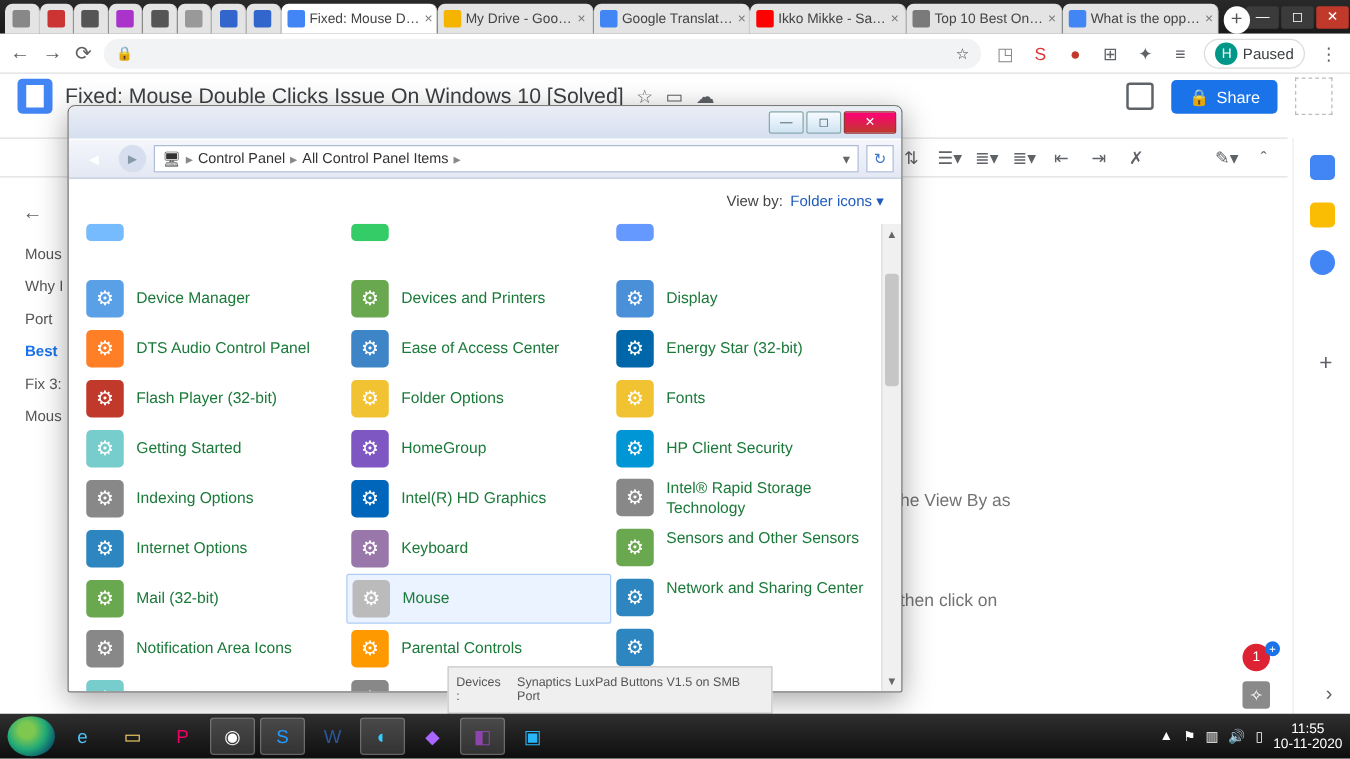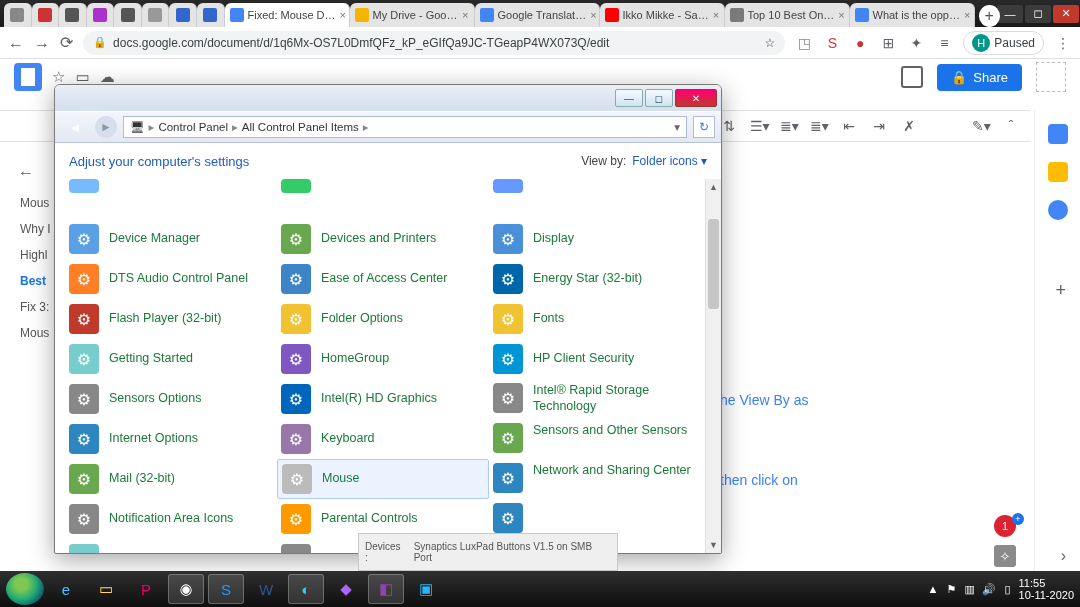--- a/index.html
+++ b/index.html
@@ -49,21 +49,21 @@
 
 
 .side-right { position:absolute; top:110px; right:0; width:46px; bottom:30px; background:#fff; border-left:1px solid #eee; display:flex; flex-direction:column; align-items:center; gap:18px; padding-top:14px;}
 .side-right .dot { width:20px; height:20px; border-radius:4px; }
 
 
 .doc-outline { position:absolute; top:190px; left:20px; font-size:12px; color:#555; line-height:26px; width:40px; overflow:hidden; white-space:nowrap;}
 .doc-outline .sel { color:#1a73e8; font-weight:600; }
 
 
-.doc-peek { position:absolute; left:720px; top:360px; font-size:14px; color:#3b82f6; line-height:80px;}
+.doc-peek { position:absolute; left:720px; top:360px; font-size:14px; color:#737373; line-height:80px;}
 
 
 .cp-window { position:absolute; top:84px; left:54px; width:668px; height:470px; background:#fff; border:1px solid #7a7a7a; border-radius:6px 6px 2px 2px; box-shadow:0 6px 24px rgba(0,0,0,.35); overflow:hidden; }
 .cp-titlebar { height:26px; background:linear-gradient(#eaeef5,#d6dff0); display:flex; align-items:center; justify-content:flex-end; padding-right:4px; gap:2px;}
 .cp-titlebar .wbtn { width:28px; height:18px; border:1px solid #8aa; border-radius:2px; background:linear-gradient(#f6fbff,#cfe3f2); font-size:10px; display:flex; align-items:center; justify-content:center; color:#356;}
 .cp-titlebar .wbtn.close { background:linear-gradient(#f07,#c0392b); border-color:#933; color:#fff; width:42px;}
 .cp-addr { height:32px; background:linear-gradient(#f4f6fb,#e3e8f3); border-top:1px solid #fff; border-bottom:1px solid #b9c4db; display:flex; align-items:center; padding:0 6px; gap:6px;}
 .cp-back { width:28px; height:24px; border-radius:50%; background:radial-gradient(#5fb3ff,#156a8); color:#fff; display:flex; align-items:center; justify-content:center; font-size:13px;}
 .cp-fwd { width:22px; height:22px; border-radius:50%; background:#d7dfef; color:#89a; display:flex; align-items:center; justify-content:center; font-size:12px;}
 .cp-path { flex:1; height:22px; background:#fff; border:1px solid #aebcd8; display:flex; align-items:center; padding:0 6px; font-size:11.5px; color:#333; gap:4px;}
@@ -90,21 +90,21 @@
 .cp-item.sel { background:#eaf3ff; border:1px solid #aecdf5; border-radius:2px;}
 .cp-item .lbl { line-height:1.25;}
 
 
 .taskbar { position:absolute; left:0; right:0; bottom:0; height:36px; background:linear-gradient(#2f2f2f,#0e0e0e); display:flex; align-items:center; padding:0 6px; gap:4px;}
 .start { width:38px; height:32px; border-radius:50%; background:radial-gradient(circle at 40% 35%, #7ec850 20%, #2a7 50%, #036 90%); }
 .task-ico { width:36px; height:30px; border-radius:3px; display:flex; align-items:center; justify-content:center; color:#fff; font-size:15px;}
 .task-ico.active { background:rgba(255,255,255,.14); box-shadow:inset 0 0 0 1px rgba(255,255,255,.25);}
 .dev-strip { position:absolute; bottom:36px; left:358px; height:18px; width:260px; background:#efefef; border:1px solid #c9c9c9; font-size:10px; color:#555; display:flex; align-items:center; padding:18px 6px; gap:8px;}
 .tray { margin-left:auto; display:flex; align-items:center; gap:8px; color:#fff; font-size:11px;}
-.tray .clock { text-align:left; line-height:1.1; font-size:11px;}
+.tray .clock { text-align:center; line-height:1.1; font-size:11px;}
 .badge-red { position:absolute; right:64px; bottom:70px; width:22px; height:22px; background:#d23; color:#fff; border-radius:50%; font-size:11px; display:flex; align-items:center; justify-content:center;}
 .badge-plus { position:absolute; right:56px; bottom:82px; width:12px; height:12px; background:#1a73e8; color:#fff; border-radius:50%; font-size:9px; display:flex; align-items:center; justify-content:center;}
 .gray-sq { position:absolute; right:64px; bottom:40px; width:22px; height:22px; background:#8a8a8a; border-radius:3px; color:#fff; display:flex; align-items:center; justify-content:center; font-size:13px;}
 .plus-side { position:absolute; right:14px; top:280px; color:#5f6368; font-size:18px;}
 .chev-side { position:absolute; right:14px; bottom:42px; color:#5f6368; font-size:16px;}
 .back-outline { position:absolute; top:162px; left:18px; color:#5f6368; font-size:16px;}
 </style>
 </head>
 <body>
 
@@ -172,40 +172,40 @@
     </div>
     <div class="newtab">+</div>
   </div>
 
 <div class="brow-bar">
   <span class="nav-ico">←</span>
   <span class="nav-ico">→</span>
   <span class="nav-ico">⟳</span>
   <div class="omnibox">
     <span class="lock">🔒</span>
-    <span>docs.google.com/document/d/1q6Mx-OS7L0DmfQFz_kP_eGIfQa9JC-TGeapP4WX073Q/edit</span>
     <span style="margin-left:auto">☆</span>
   </div>
   <div class="right-icons">
     <span class="ico" style="color:#888">◳</span>
     <span class="ico" style="color:#d33">S</span>
     <span class="ico" style="color:#c0392b">●</span>
     <span class="ico">⊞</span>
     <span class="ico">✦</span>
     <span class="ico">≡</span>
     <div class="paused">
       <div class="avatar">H</div>
       <span>Paused</span>
     </div>
     <span class="ico">⋮</span>
   </div>
 </div>
 
 <div class="docs-hdr">
   <div class="docs-logo"></div>
+  <span class="docs-title">Fixed: Mouse Double Clicks Issue On Windows 10 [Solved]</span>
   <span class="mini">☆</span>
   <span class="mini">▭</span>
   <span class="mini">☁</span>
   <div class="docs-hdr-right">
     <div class="present-ico"></div>
     <div class="share-btn">
       <span>🔒</span>
       <span>Share</span>
     </div>
     <div class="profile-sq"></div>
@@ -232,21 +232,21 @@
   <div class="dot" style="background:#fbbc04"></div>
   <div class="dot" style="background:#4285f4;border-radius:50%"></div>
 </div>
 <span class="plus-side">+</span>
 <span class="chev-side">›</span>
 <span class="back-outline">←</span>
 
 <div class="doc-outline" id="outline">
     <div>Mous</div>
     <div>Why I</div>
-    <div>Highl</div>
+    <div>Port</div>
     <div class="sel">Best</div>
     <div>Fix 3:</div>
     <div>Mous</div>
   </div>
 
 <div class="doc-peek">
   <div>he View By as</div>
   <div>then click on</div>
 </div>
 
@@ -264,21 +264,20 @@
       <span class="sep">▸</span>
       <span>Control Panel</span>
       <span class="sep">▸</span>
       <span>All Control Panel Items</span>
       <span class="sep">▸</span>
       <span style="margin-left:auto;color:#666">▾</span>
     </div>
     <div class="cp-refresh">↻</div>
   </div>
   <div class="cp-sub">
-    <span class="adjust">Adjust your computer's settings</span>
     <div class="viewby">
       <span>View by:</span>
       <span class="val">Folder icons ▾</span>
     </div>
   </div>
   <div class="cp-body">
     <div class="cp-grid" id="cp-grid">
         <div class="cp-item" style="height: 14px; overflow: hidden;">
           <div class="ico" style="background:#7bf;height:14px"></div>
         </div>
@@ -331,21 +330,21 @@
         <div class="cp-item">
           <div class="ico" style="background:#7e57c2">⚙</div>
           <span class="lbl">HomeGroup</span>
         </div>
         <div class="cp-item">
           <div class="ico" style="background:#0096d6">⚙</div>
           <span class="lbl">HP Client Security</span>
         </div>
         <div class="cp-item">
           <div class="ico" style="background:#888">⚙</div>
-          <span class="lbl">Sensors Options</span>
+          <span class="lbl">Indexing Options</span>
         </div>
         <div class="cp-item">
           <div class="ico" style="background:#06b">⚙</div>
           <span class="lbl">Intel(R) HD Graphics</span>
         </div>
         <div class="cp-item two">
           <div class="ico" style="background:#888">⚙</div>
           <span class="lbl">Intel® Rapid Storage Technology</span>
         </div>
         <div class="cp-item">

